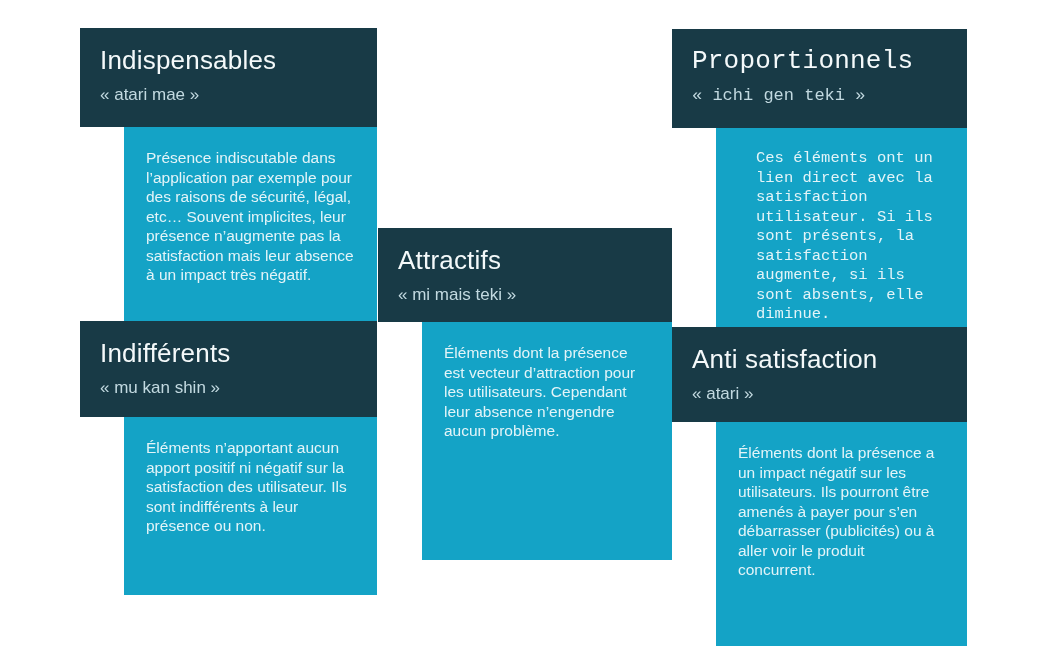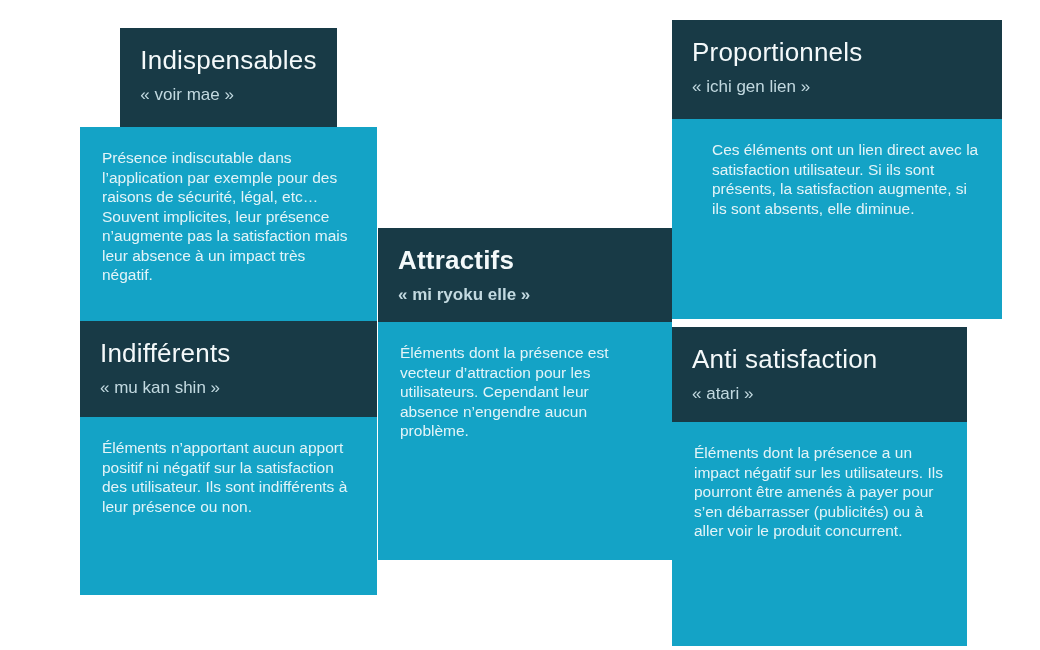--- a/index.html
+++ b/index.html
@@ -34,86 +34,87 @@
   .card-term {
     color: #c2d9e0;
     font-size: 17px;
     line-height: 24px;
     margin-top: 6px;
   }
   .card-body {
     background: #14a3c6;
     padding: 21px 22px 0 22px;
     box-sizing: border-box;
+    margin-left: 44px;
   }
   .card-desc {
     color: #e3f4f8;
     font-size: 15.5px;
     line-height: 19.5px;
   }
   
-  #card-indispensables { left: 80px;  top: 28px;  width: 297px; align-items: center; }
+  #card-indispensables { left: 80px;  top: 28px;  width: 297px; }
   #card-indispensables .card-header { height: 99px; }
   #card-indispensables .card-body   { height: 194px; }
 
   #card-indifferents   { left: 80px;  top: 321px; width: 297px; justify-content: space-between; }
   #card-indifferents .card-header   { height: 96px; }
   #card-indifferents .card-body     { height: 178px; }
 
   #card-attractifs     { left: 378px; top: 228px; width: 294px; }
-  #card-attractifs .card-header     { height: 94px; font-weight: bold; }
+  #card-attractifs .card-header     { height: 94px; }
   #card-attractifs .card-body       { height: 238px; }
 
-  #card-proportionnels { left: 672px; top: 20px;  width: 330px; }
+  #card-proportionnels { left: 672px; top: 29px;  width: 295px; font-family: Liberation Mono, monospace; }
   #card-proportionnels .card-header { height: 99px; }
   #card-proportionnels .card-body   { height: 200px; padding-left: 40px; }
 
   #card-antifonctionnel { left: 672px; top: 327px; width: 295px; }
   #card-antifonctionnel .card-header { height: 95px; }
   #card-antifonctionnel .card-body   { height: 224px; }
 </style>
 </head>
 <body>
 
 <div class="canvas">
 
   <div class="card" id="card-indispensables">
     <div class="card-header">
       <div class="card-title">Indispensables</div>
-      <div class="card-term">« voir mae »</div>
+      <div class="card-term">« atari mae »</div>
     </div>
     <div class="card-body">
       <div class="card-desc">Présence indiscutable dans l’application par exemple pour des raisons de sécurité, légal, etc… Souvent implicites, leur présence n’augmente pas la satisfaction mais leur absence à un impact très négatif.</div>
     </div>
   </div>
 
   <div class="card" id="card-indifferents">
     <div class="card-header">
       <div class="card-title">Indifférents</div>
       <div class="card-term">« mu kan shin »</div>
     </div>
     <div class="card-body">
       <div class="card-desc">Éléments n’apportant aucun apport positif ni négatif sur la satisfaction des utilisateur. Ils sont indifférents à leur présence ou non.</div>
     </div>
   </div>
 
   <div class="card" id="card-attractifs">
     <div class="card-header">
       <div class="card-title">Attractifs</div>
-      <div class="card-term">« mi ryoku elle »</div>
+      <div class="card-term">« mi mais teki »</div>
     </div>
     <div class="card-body">
       <div class="card-desc">Éléments dont la présence est vecteur d’attraction pour les utilisateurs. Cependant leur absence n’engendre aucun problème.</div>
     </div>
   </div>
 
   <div class="card" id="card-proportionnels">
     <div class="card-header">
       <div class="card-title">Proportionnels</div>
-      <div class="card-term">« ichi gen lien »</div>
+      <div class="card-term">« ichi gen teki »</div>
     </div>
     <div class="card-body">
       <div class="card-desc">Ces éléments ont un lien direct avec la satisfaction utilisateur. Si ils sont présents, la satisfaction augmente, si ils sont absents, elle diminue.</div>
     </div>
   </div>
 
   <div class="card" id="card-antifonctionnel">
     <div class="card-header">
       <div class="card-title">Anti satisfaction</div>
       <div class="card-term">« atari »</div>

